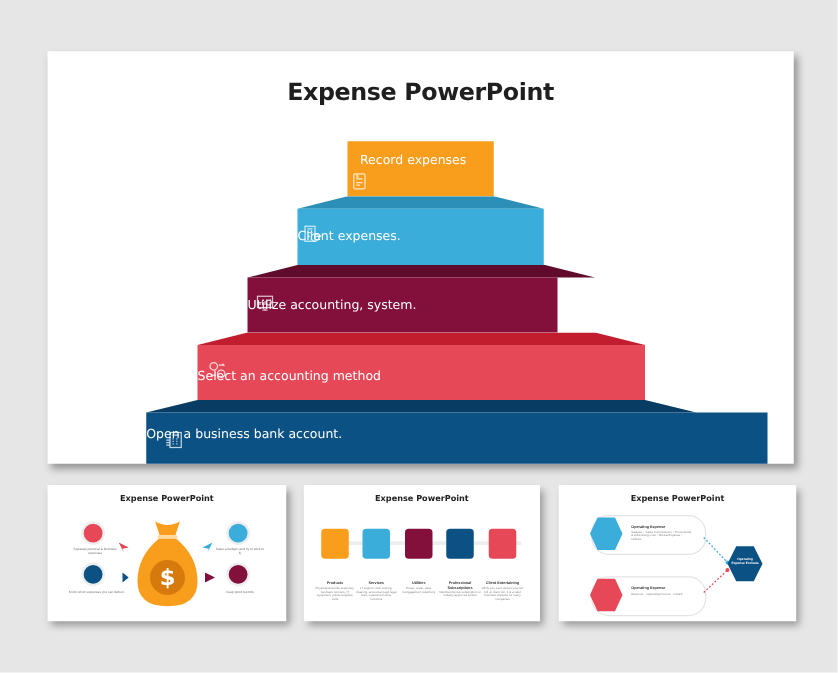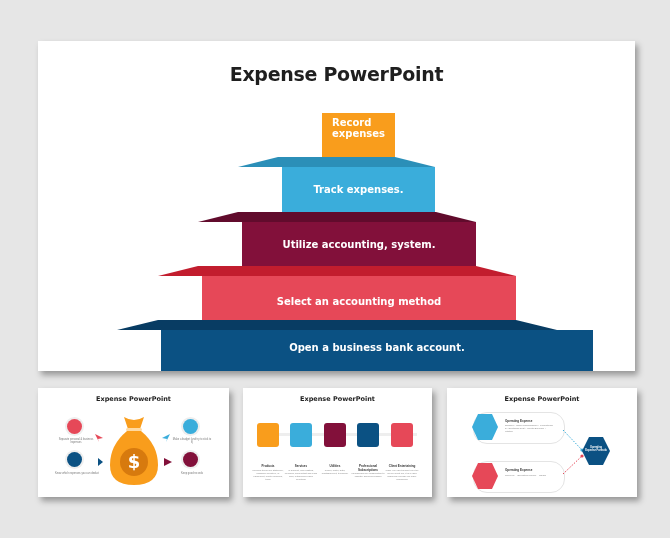--- a/index.html
+++ b/index.html
@@ -1,21 +1,21 @@
 <!DOCTYPE html>
 <html><head>
 <meta charset="utf-8">
 <style>
   html, body { margin:0; padding:0; }
   body { width:670px; height:538px; background:#e6e6e6; position:relative; overflow:hidden; font-family:"Liberation Sans", sans-serif; }
   .slide { position:absolute; background:#fff; box-shadow:3px 4px 6px rgba(0,0,0,0.35); overflow:hidden; }
   #main { left:38px; top:41px; width:597px; height:330px; }
   .main-title { position:absolute; left:0; right:0; top:22px; text-align:center; font-size:19px; font-weight:bold; color:#1f1f1f; font-family:"DejaVu Sans", sans-serif; letter-spacing:-0.3px; }
   .step { position:absolute; }
-  .step .body { position:absolute; left:0; right:0; bottom:0; display:flex; align-items:center; justify-content:center; color:#fff; font-weight:bold; font-size:10px; font-family:"DejaVu Sans", sans-serif;margin-left:44px; }
+  .step .body { position:absolute; left:0; right:0; bottom:0; display:flex; align-items:center; justify-content:flex-start; color:#fff; font-weight:normal; font-size:10px; font-family:"DejaVu Sans", sans-serif; }
   .step .icon { position:absolute; width:16px; height:16px; }
   .thumb { top:388px; height:109px; }
   .thumb-title { position:absolute; left:0; right:0; top:7px; text-align:center; font-size:6.5px; font-weight:bold; color:#222; font-family:"DejaVu Sans", sans-serif; }
   .tiny { position:absolute; font-size:2.6px; color:#777; text-align:center; line-height:3px; }
   .circ { position:absolute; width:15px; height:15px; border-radius:50%; box-shadow:0 0 0 2px #eee; }
   .card { position:absolute; width:22px; height:24px; border-radius:3px; }
   .card-title { position:absolute; font-size:3px; font-weight:bold; color:#333; text-align:center; width:34px; }
   .card-desc { position:absolute; font-size:2.4px; color:#888; text-align:center; width:34px; line-height:3px; }
 </style>
 </head>
@@ -33,31 +33,31 @@
         <path d="M5 6h5M5 9h5M5 11h3"></path>
         <text x="4.5" y="5.5" font-size="4" fill="#fff" stroke="none">$</text>
     </svg>
   </div>
 
   <div class="step" style="left:200px; top:116px; width:197px; height:55px;">
     <svg style="position:absolute;left:0;top:0;" width="197" height="11" viewBox="0 0 197 11" preserveAspectRatio="none">
         <polygon points="40,0 157,0 197,10 0,10" fill="#2B8FB8"></polygon>
       </svg>
     <div class="body" style="top:10px; background:#3AADDB;">
-      <span>Track expenses.</span>
+      <span>Client expenses.</span>
     </div>
     <svg class="icon" style="left:4px; top:22px;" viewBox="0 0 16 16" fill="none" stroke="#fff" stroke-opacity="0.75" stroke-width="1">
       <rect x="2" y="2" width="8" height="12"></rect>
         <path d="M4 4h4M4 7h4M4 10h2"></path>
         <circle cx="10" cy="11" r="3"></circle>
         <path d="M12 13l3-4"></path>
     </svg>
   </div>
 
-  <div class="step" style="left:160px; top:171px; width:278px; height:54px;">
+  <div class="step" style="left:160px; top:171px; width:248px; height:54px;">
     <svg style="position:absolute;left:0;top:0;" width="278" height="11" viewBox="0 0 278 11" preserveAspectRatio="none">
         <polygon points="40,0 238,0 278,10 0,10" fill="#610B2C"></polygon>
       </svg>
     <div class="body" style="top:10px; background:#82103A;">
       <span>Utilize accounting, system.</span>
     </div>
     <svg class="icon" style="left:6px; top:22px;" viewBox="0 0 16 16" fill="none" stroke="#fff" stroke-opacity="0.75" stroke-width="1">
       <rect x="2" y="3" width="12" height="9"></rect>
         <path d="M6 14h4M8 12v2M4 10V8M6 10V6M8 10V7"></path>
         <circle cx="11" cy="8" r="2"></circle>
@@ -71,21 +71,21 @@
     <div class="body" style="top:10px; background:#E64858;">
       <span>Select an accounting method</span>
     </div>
     <svg class="icon" style="left:8px; top:22px;" viewBox="0 0 16 16" fill="none" stroke="#fff" stroke-opacity="0.8" stroke-width="1">
       <circle cx="5" cy="5" r="3"></circle>
         <circle cx="11" cy="11" r="3"></circle>
         <path d="M9 4h4l-1-1M7 12H3l1 1"></path>
     </svg>
   </div>
 
-  <div class="step" style="left:79px; top:279px; width:476px; height:52px;">
+  <div class="step" style="left:79px; top:279px; width:476px; height:52px;padding-left:21px;">
     <svg style="position:absolute;left:0;top:0;" width="440" height="11" viewBox="0 0 440 11" preserveAspectRatio="none">
         <polygon points="41,0 399,0 440,10 0,10" fill="#083C63"></polygon>
       </svg>
     <div class="body" style="top:10px; background:#0B5183; padding-bottom:8px;">
       <span>Open a business bank account.</span>
     </div>
     <svg class="icon" style="left:14px; top:24px;" viewBox="0 0 16 16" fill="none" stroke="#fff" stroke-opacity="0.75" stroke-width="1">
       <rect x="5" y="2" width="9" height="12"></rect>
         <path d="M7 4h5M7 7h1M10 7h1M7 9h1M10 9h1M7 11h1M10 11h1"></path>
         <path d="M2 8h3M2 10h3M2 12h3"></path>

